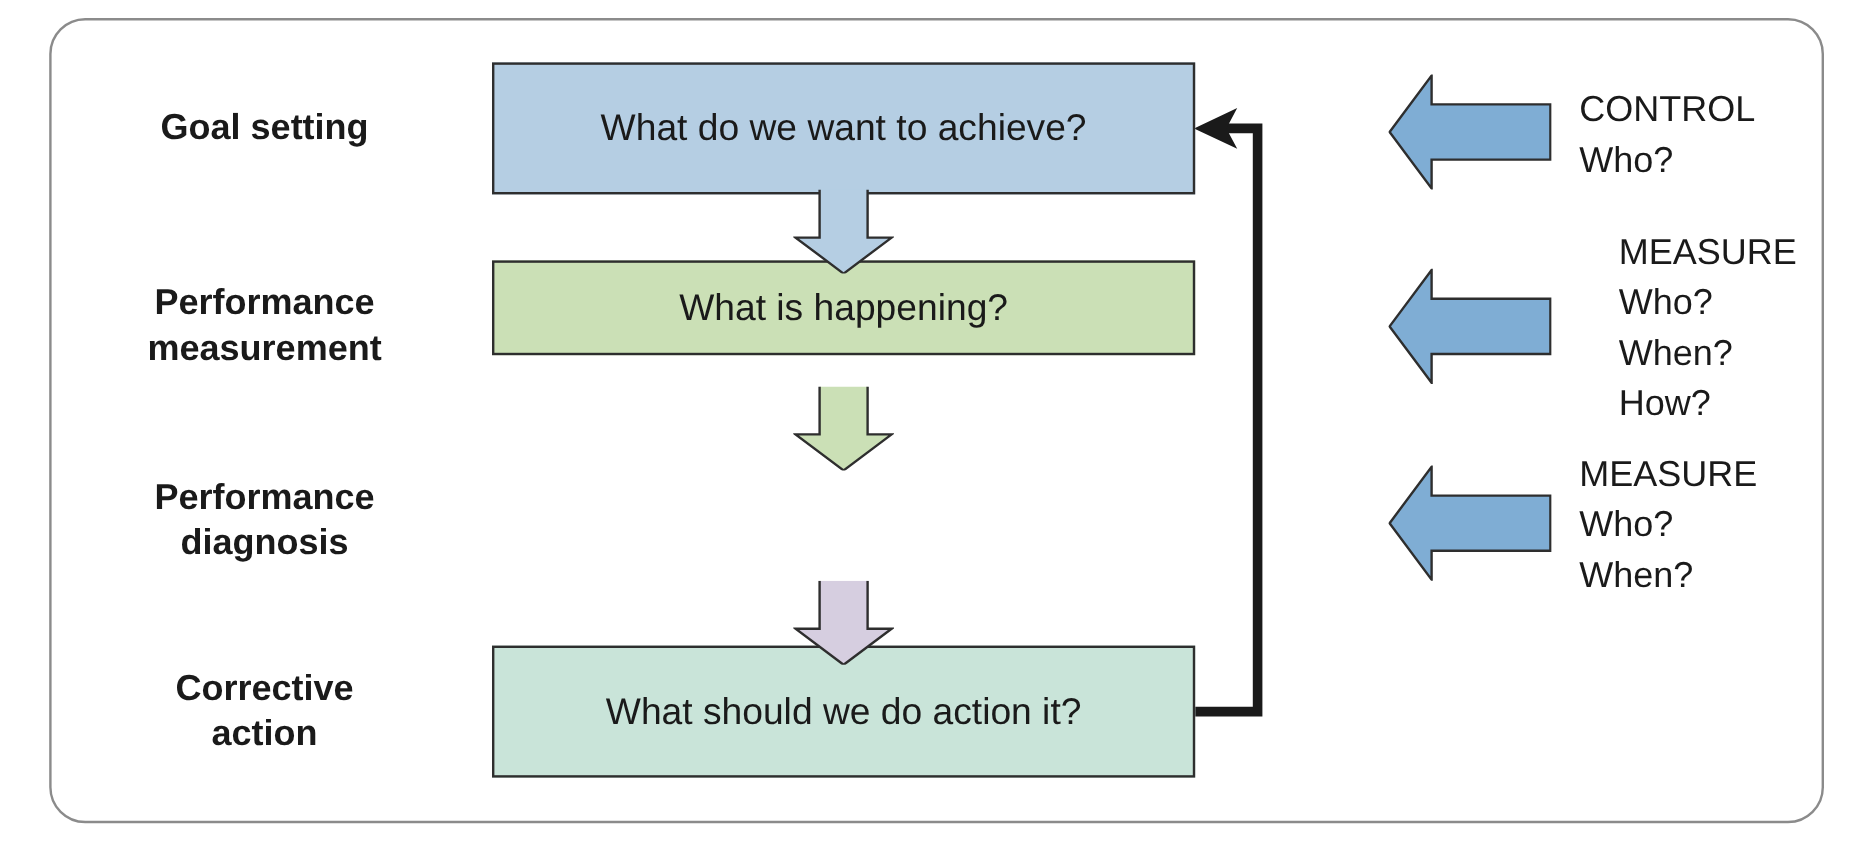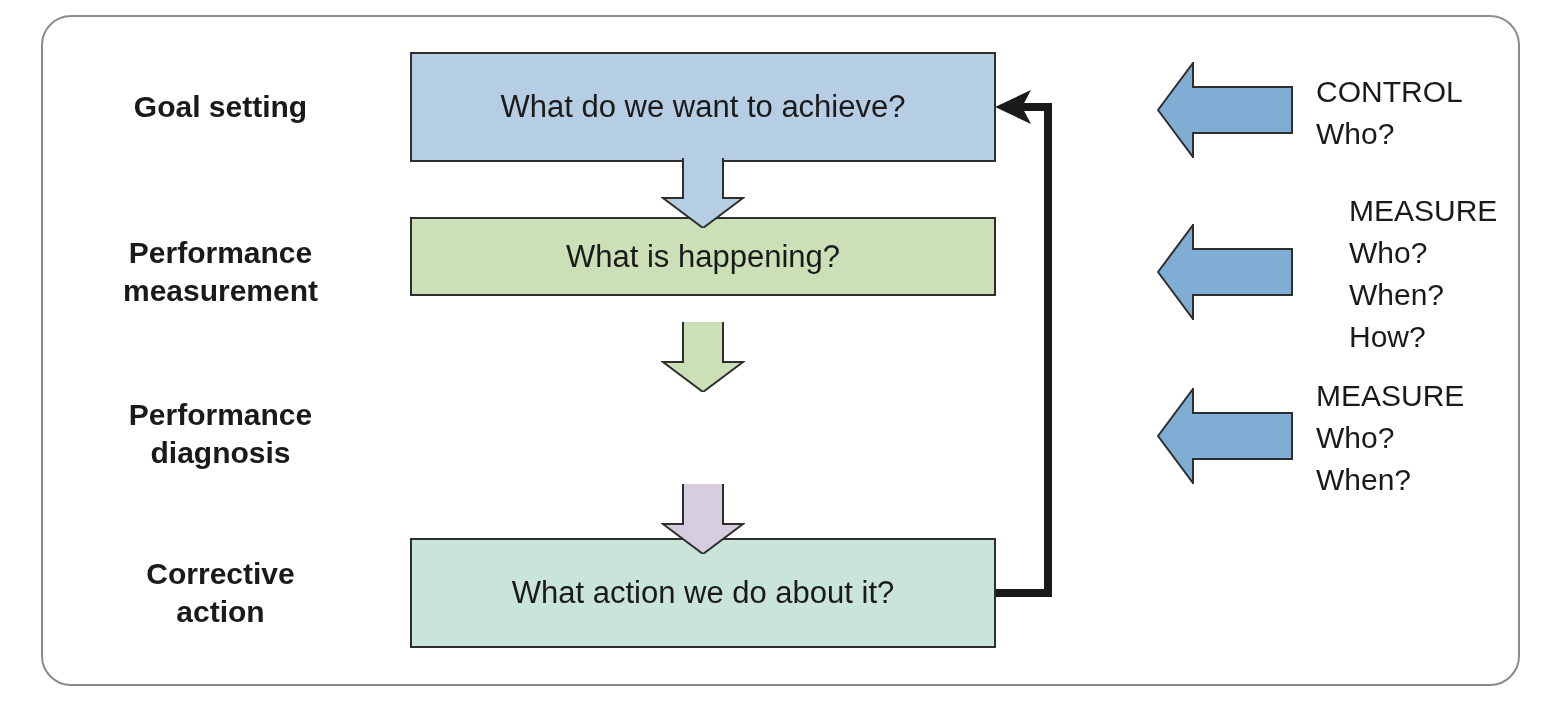--- a/index.html
+++ b/index.html
@@ -110,21 +110,21 @@
     <polygon points="995,107 1031,90 1022,107 1031,124" fill="#1a1a1a"></polygon>
   </svg>
 
   <div class="flow-box box-1" style="background-color: rgb(181, 206, 227);">
     <span>What do we want to achieve?</span>
   </div>
   <div class="flow-box box-2" style="background-color: rgb(203, 224, 182);">
     <span>What is happening?</span>
   </div>
   <div class="flow-box box-4" style="background-color: rgb(201, 228, 217);">
-    <span>What action we do about it?</span>
+    <span>What should we do action it?</span>
   </div>
 
   <svg class="connector conn-1" viewBox="0 0 84 70">
     <polygon points="22,0 22,40 2,40 42,70 82,40 62,40 62,0" fill="#b5cee3"></polygon>
     <path d="M22,0 L22,40 L2,40 L42,70 L82,40 L62,40 L62,0" fill="none" stroke="#2e2e2e" stroke-width="2"></path>
   </svg>
   <svg class="connector conn-2" viewBox="0 0 84 70">
     <polygon points="22,0 22,40 2,40 42,70 82,40 62,40 62,0" fill="#cbe0b6"></polygon>
     <path d="M22,0 L22,40 L2,40 L42,70 L82,40 L62,40 L62,0" fill="none" stroke="#2e2e2e" stroke-width="2"></path>
   </svg>

